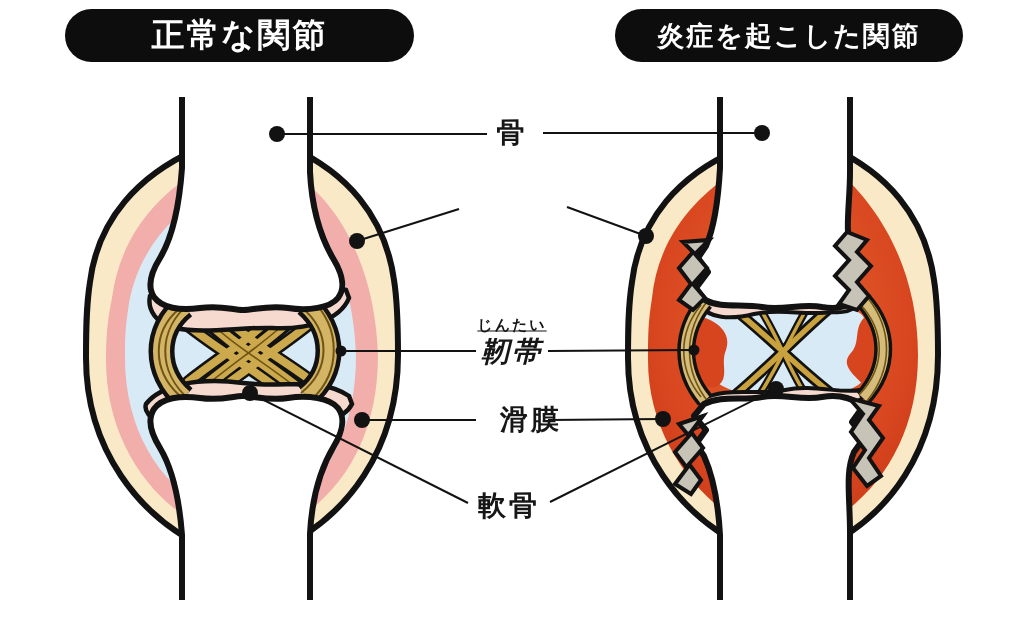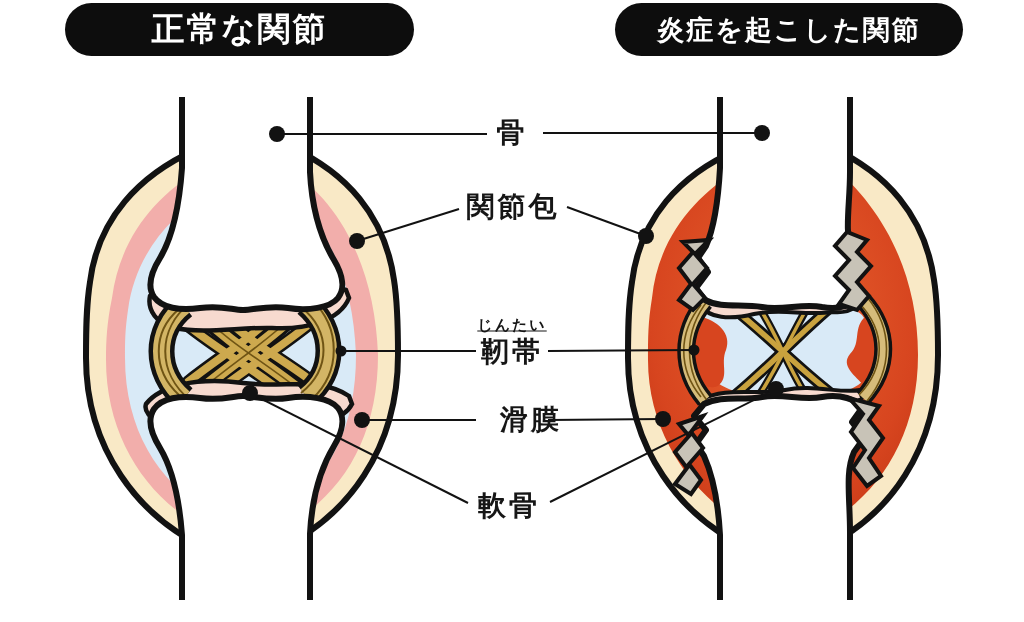--- a/index.html
+++ b/index.html
@@ -1,21 +1,21 @@
 <!DOCTYPE html>
 <html><head>
 <meta charset="utf-8">
 <style>
   html,body{margin:0;padding:0;background:#ffffff;}
   #stage{
     position:relative;width:1024px;height:622px;background:#ffffff;overflow:hidden;
     font-family:"Liberation Sans","DejaVu Sans",sans-serif;color:#1b1b1b;
   }
   .pill{
-    position:absolute;top:3px;height:53px;background:#0d0d0d;border-radius:28px;
+    position:absolute;top:9px;height:53px;background:#0d0d0d;border-radius:28px;
     display:flex;align-items:center;justify-content:center;color:#ffffff;
     font-weight:700;letter-spacing:2px;
   }
   .pill.left{left:65px;width:349px;font-size:33px;}
   .pill.right{left:615px;width:348px;font-size:27px;}
   .lbl{
     position:absolute;transform:translate(-50%,-50%);font-weight:600;
     font-size:28px;letter-spacing:3px;white-space:nowrap;color:#161616;
   }
   .lbl.small{font-size:15px;letter-spacing:2px;font-weight:600;}
@@ -152,19 +152,18 @@
   </svg>
 
   <div class="pill left">
     <span>正常な関節</span>
   </div>
   <div class="pill right">
     <span>炎症を起こした関節</span>
   </div>
 
   <div class="lbl" style="left:512px;top:133px;">骨</div>
-  <div class="lbl" style="left:513px;top:207px;">関節包</div>
   <div class="lbl small" style="left:512px;top:325px;text-decoration:underline;">じんたい</div>
-  <div class="lbl" style="left:512px;top:352px;">靭帯</div>
+  <div class="lbl" style="left:512px;top:352px;font-style:italic;">靭帯</div>
   <div class="lbl" style="left:512px;top:420px;margin-left:19px;">滑膜</div>
   <div class="lbl" style="left:509px;top:506px;">軟骨</div>
 
 </div>
 
 </body></html>

